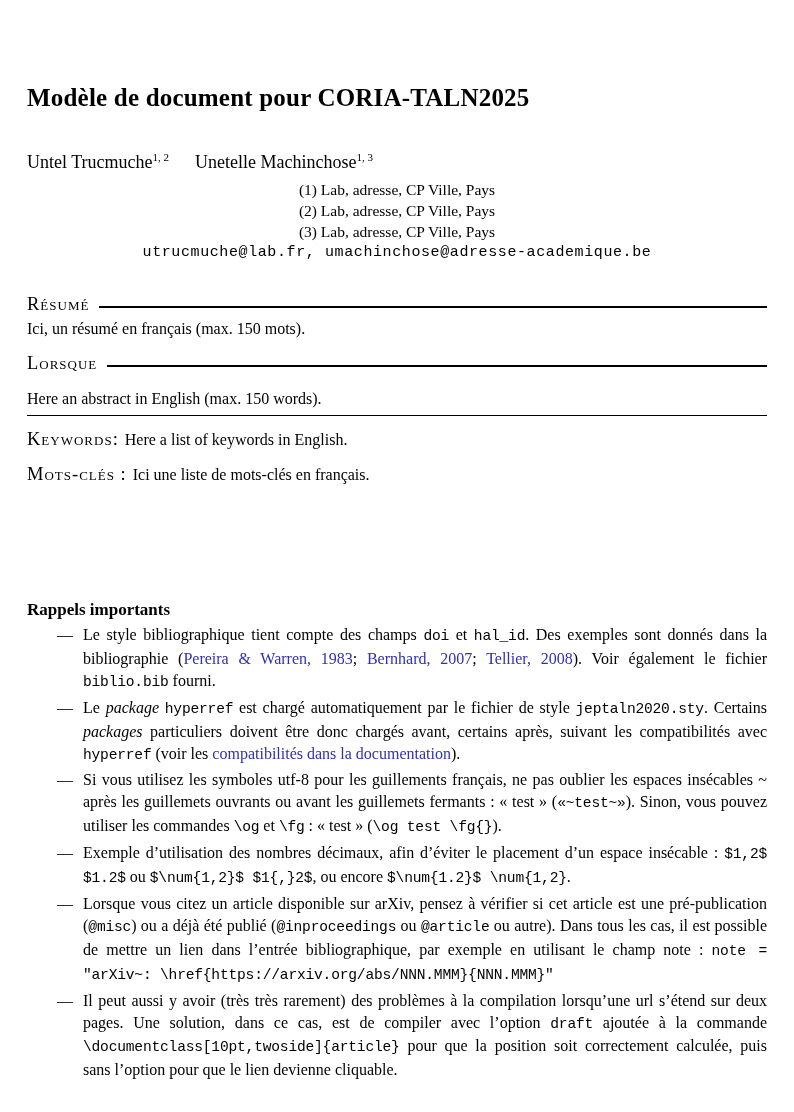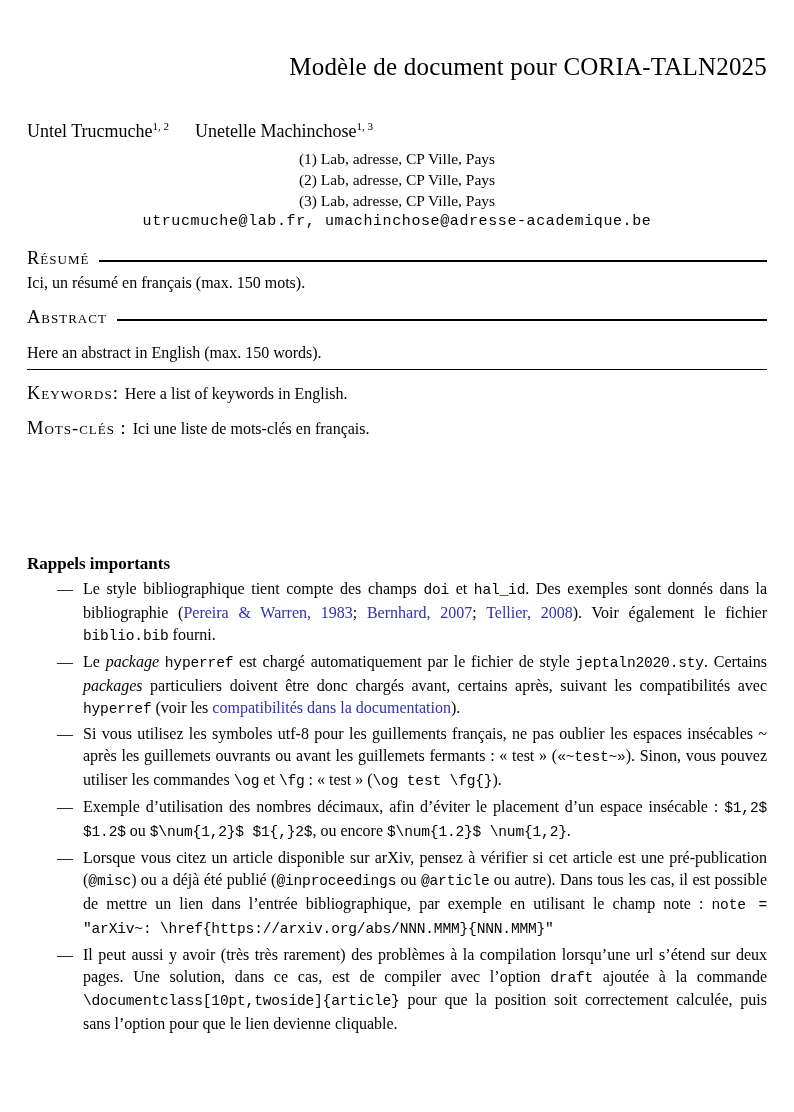--- a/index.html
+++ b/index.html
@@ -6,22 +6,22 @@
   html,body { background:#ffffff; }
   body {
     width:794px; height:1112px;
     font-family:"Liberation Serif", serif;
     color:#000;
     position:relative; overflow:hidden;
   }
   .page { width:794px; height:1112px; padding:0 27px; overflow:hidden; }
 
   .paper-title {
-    margin-top:53px; text-align:right;
-    font-size:25px; font-weight:normal; letter-spacing:0.2px;
+    margin-top:84px; text-align:left;
+    font-size:25px; font-weight:bold; letter-spacing:0.2px;
   }
 
   .authors { margin-top:40px; font-size:18px; }
   .author + .author { margin-left:26px; }
   .author sup { font-size:11px; line-height:0; }
 
   .affils { margin-top:6px; }
   .affil { text-align:center; font-size:15.5px; line-height:21px; }
 
   .emails {
@@ -30,21 +30,21 @@
     font-size:15px; letter-spacing:0.6px;
   }
 
   .sect-head { display:flex; align-items:center; }
   .sc {
     font-variant:small-caps; font-size:18.5px; letter-spacing:1px;
     white-space:nowrap;
   }
   .rule { flex:1; height:1.4px; background:#000; margin-left:10px; margin-top:5px; }
 
-  .resume-head { margin-top:18px; }
+  .resume-head { margin-top:33px; }
   .resume-text { margin-top:3px; font-size:16px; line-height:22px; }
 
   .abstract-head { margin-top:13px; }
   .abstract-title { margin-top:5px; font-size:16px; font-weight:bold; line-height:22px; }
   .abstract-text {
     margin-top:14px; font-size:16px; line-height:22px;
     border-bottom:1.4px solid #000; padding-bottom:5px;
   }
 
   .kwline { margin-top:12px; font-size:16px; line-height:23px; }
@@ -82,21 +82,21 @@
 
   <div class="emails">utrucmuche@lab.fr, umachinchose@adresse-academique.be</div>
 
   <div class="sect-head resume-head">
     <span class="sc">Résumé</span>
     <span class="rule"></span>
   </div>
   <p class="resume-text">Ici, un résumé en français (max. 150 mots).</p>
 
   <div class="sect-head abstract-head">
-    <span class="sc">Abstract</span>
+    <span class="sc">Lorsque</span>
     <span class="rule"></span>
   </div>
   <p class="abstract-text">Here an abstract in English (max. 150 words).</p>
 
   <div class="kwline">
     <span class="sc">Keywords:</span><span>Here a list of keywords in English.</span>
   </div>
 
   <div class="kwline">
     <span class="sc">Mots-clés :</span><span>Ici une liste de mots-clés en français.</span>

